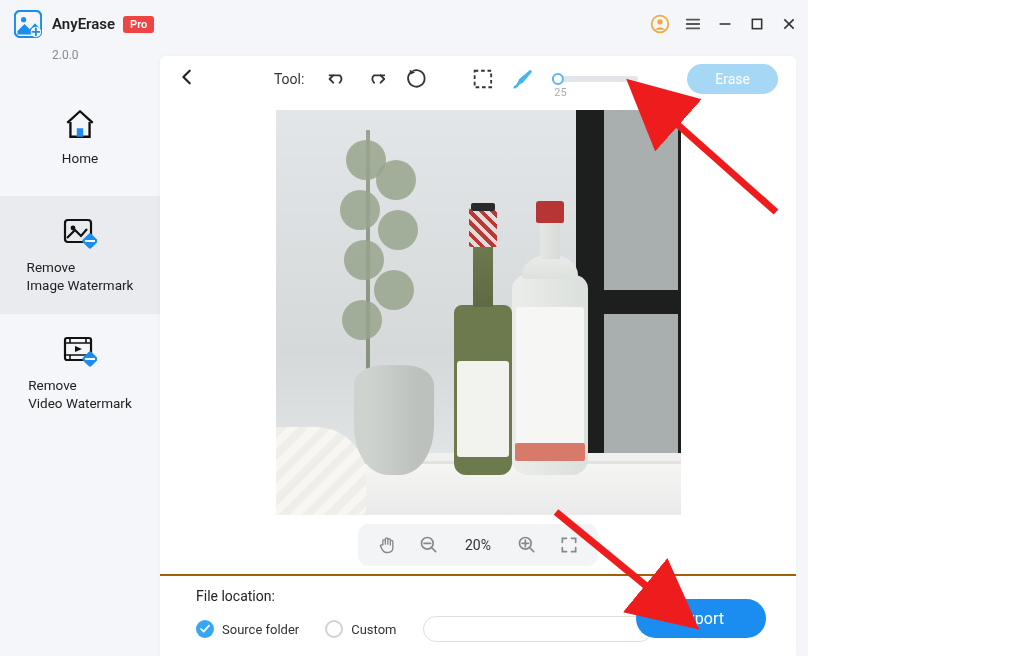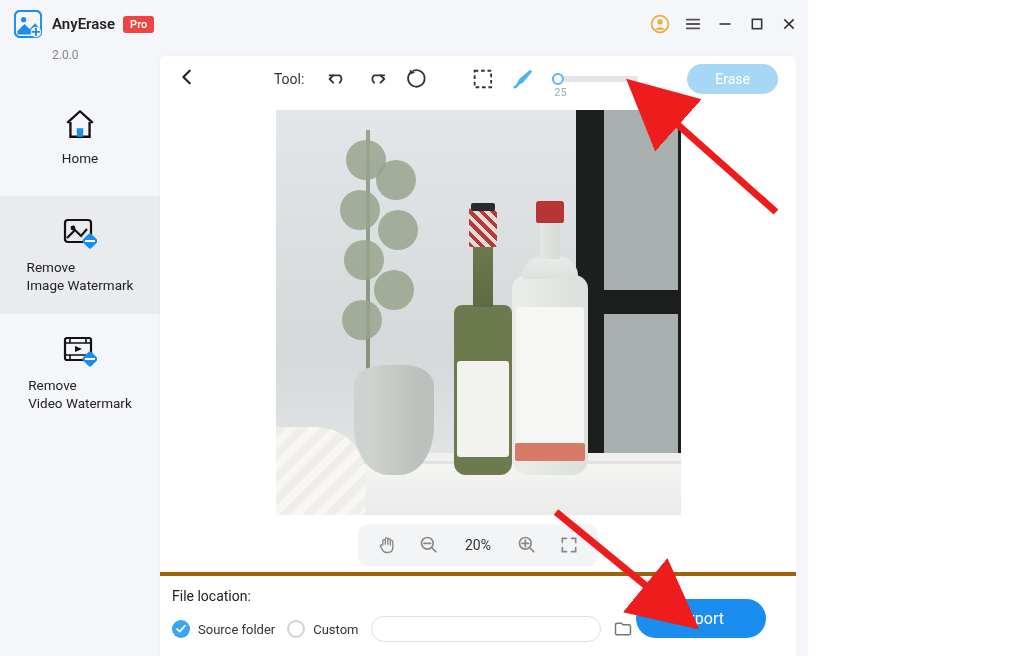--- a/index.html
+++ b/index.html
@@ -71,23 +71,23 @@
   .b2-neck{position:absolute;bottom:216px;left:28px;width:20px;height:40px;background:linear-gradient(90deg,#e4e7e4,#d7dad7);}
   .b2-cap{position:absolute;bottom:252px;left:24px;width:28px;height:22px;background:#b73535;border-radius:3px 3px 2px 2px;}
   .pillow{position:absolute;left:0;bottom:0;width:90px;height:88px;background:repeating-linear-gradient(135deg,#efeee9 0 8px,#f7f6f2 8px 16px);border-radius:0 50px 6px 0;}
 
   
   .zoombar { position:absolute; left:50%; transform:translateX(-50%); bottom:90px; background:#f3f4f6; border-radius:10px; height:42px; display:flex; align-items:center; gap:20px; padding:0 18px; }
   .zicn { width:22px; height:22px; display:flex; align-items:center; justify-content:center; cursor:pointer; }
   .zoompct { font-size:14px; color:#333; min-width:36px; text-align:center; }
 
   
-  .footer { border-top:4px solid #a16207; padding: 12px 12px 14px; }
+  .footer { border-top:2px solid #a16207; padding: 12px 36px 14px; }
   .floc-label { font-size:14px; color:#222; margin-bottom:12px; }
-  .floc-row { display:flex; align-items:center; gap:12px;text-align:right; }
+  .floc-row { display:flex; align-items:center; gap:26px;text-align:right; }
   .radio { display:flex; align-items:center; gap:8px; cursor:pointer; }
   .radio-ind { width:18px; height:18px; border-radius:50%; border:2px solid #cfd2d6; display:flex; align-items:center; justify-content:center; }
   .radio-ind.checked { border:none; background:#3aa5f0; color:#fff; }
   .radio-label { font-size:13px; color:#333; }
   .custom-input { width:230px; height:26px; border:1px solid #dedfe2; border-radius:14px; }
   .folder-icn { width:20px; height:20px; cursor:pointer; }
   .export-btn { position:absolute; right:30px; bottom:18px; background:#1b8df0; color:#fff; font-size:16px; padding: 10px 42px; border-radius:22px; cursor:pointer; }
 
   
   .arrow { position:absolute; pointer-events:none; }

